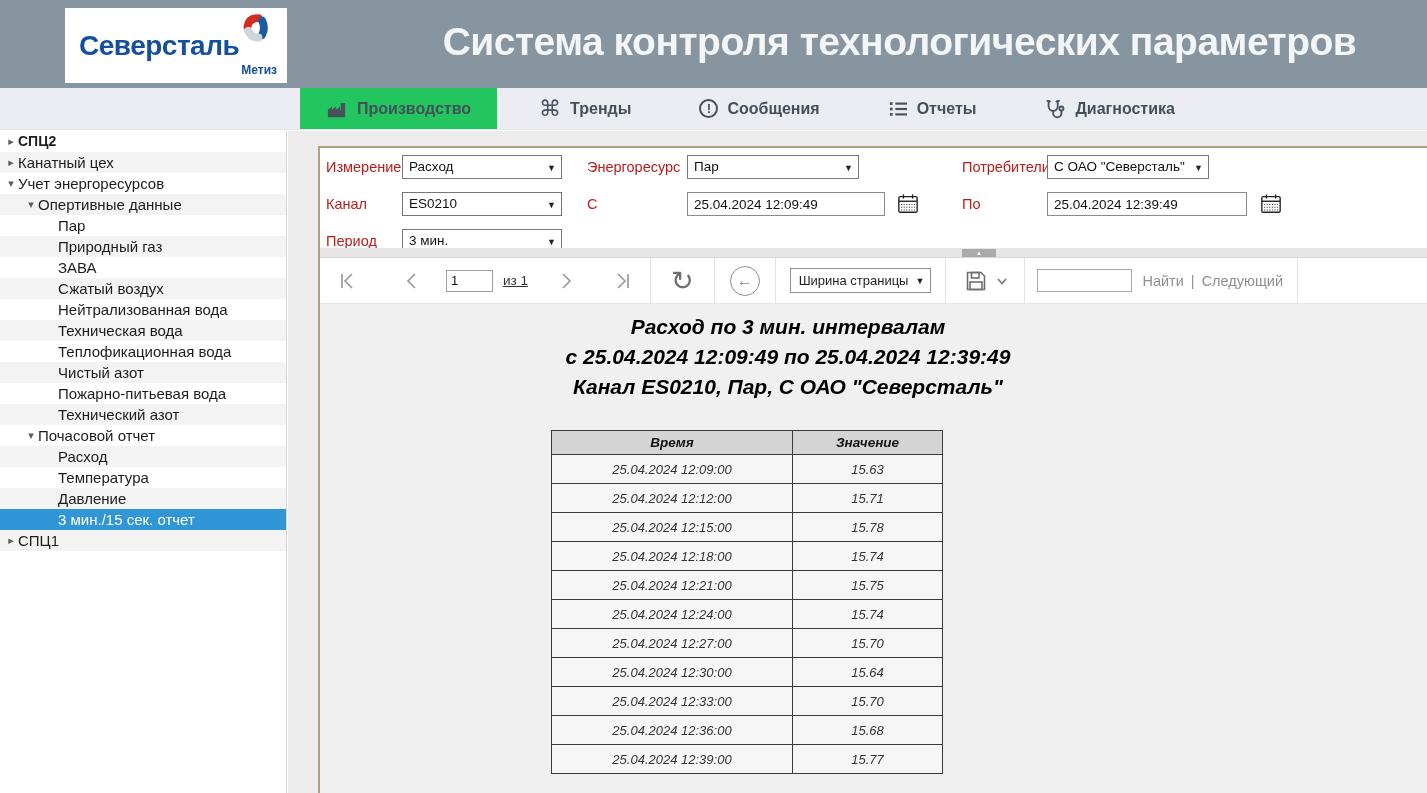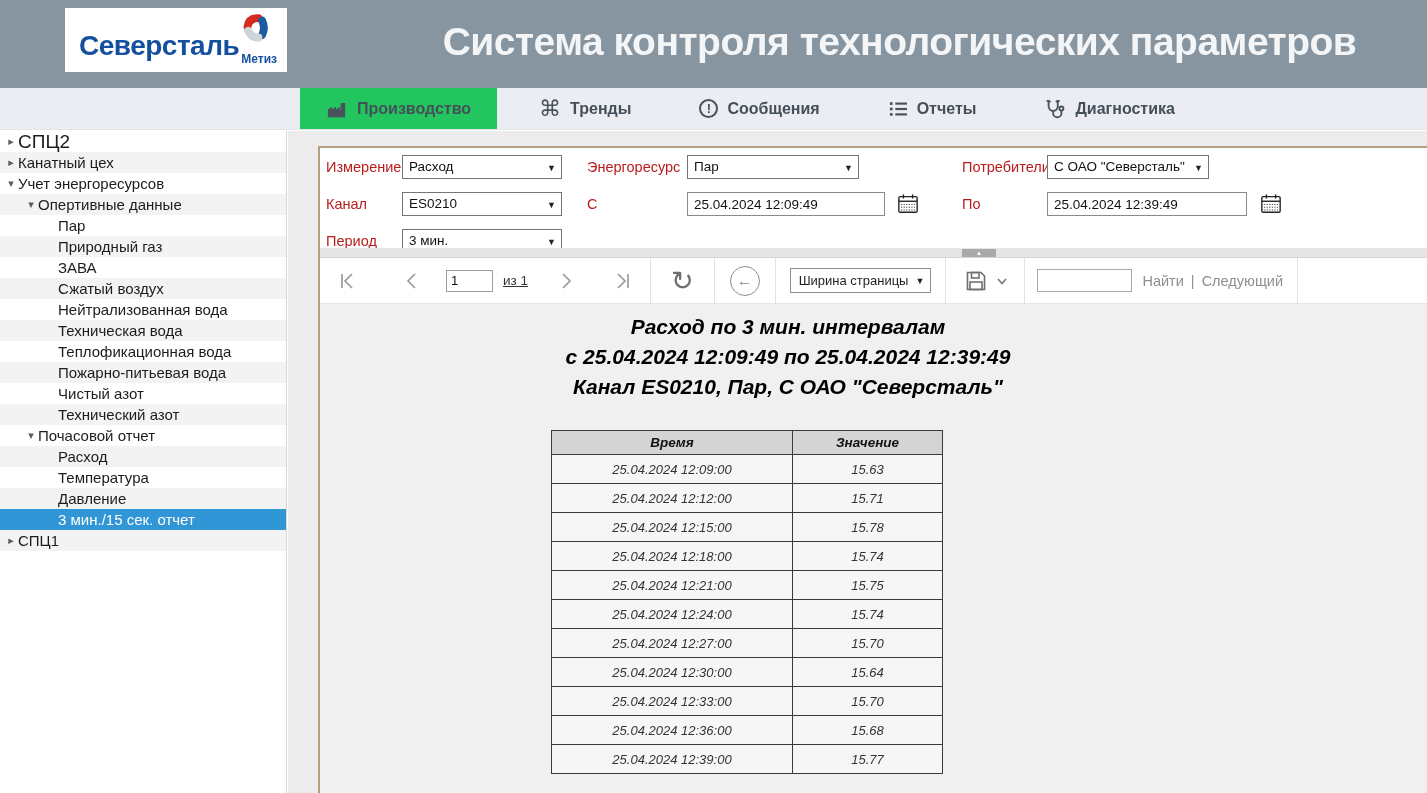--- a/index.html
+++ b/index.html
@@ -1,21 +1,21 @@
 <!DOCTYPE html>
 <html><head>
 <meta charset="utf-8">
 <style>
   * { margin:0; padding:0; box-sizing:border-box; }
   html,body { width:1427px; height:793px; overflow:hidden;
     font-family:"Liberation Sans","DejaVu Sans",sans-serif; background:#fff; }
 
   
   .banner { position:absolute; left:0; top:0; width:1427px; height:88px; background:#8795a1; }
-  .logo-box { position:absolute; left:65px; top:8px; width:222px; height:64px; background:#fff; }
+  .logo-box { position:absolute; left:65px; top:8px; width:222px; height:75px; background:#fff; }
   .logo-name { position:absolute; left:14px; top:22px; font-size:28px; font-weight:bold;
     color:#15509e; letter-spacing:-0.5px; }
   .logo-sub { position:absolute; right:10px; bottom:6px; font-size:12px; font-weight:bold; color:#15509e; }
   .logo-swirl { position:absolute; right:14px; top:4px; }
   .banner-title { position:absolute; left:380px; right:8px; top:20px; text-align:center;
     font-size:39px; font-weight:bold; color:#f3f5f7; letter-spacing:-0.5px; white-space:nowrap; }
 
   
   .tabbar { position:absolute; left:0; top:88px; width:1427px; height:42px; background:#ebedf3;
     border-bottom:1px solid #e2e4ea; display:flex; align-items:stretch; }
@@ -28,21 +28,21 @@
     display:flex; align-items:center; justify-content:center; font-size:13px; font-weight:bold; }
   .cmd-glyph { font-size:22px; font-weight:normal; line-height:20px; }
 
   
   .sidebar { position:absolute; left:0; top:131px; width:287px; bottom:0; background:#fff;
     border-right:1px solid #d6d6d6; overflow:hidden; }
   .tree-row { height:21px; line-height:21px; display:flex; align-items:center;
     font-size:15px; color:#1c1c1c; cursor:pointer; white-space:nowrap; }
   .tree-row:nth-child(even) { background:#f3f3f4; }
   .tree-row.selected { background:#3096d5; color:#fff; }
-  .tree-row.bold .tree-label { font-weight:normal; font-size:19px;text-align:center; }
+  .tree-row.bold .tree-label { font-weight:bold; font-size:14px;text-align:center; }
   .tree-arrow { width:14px; text-align:center; font-size:11px; color:#5c5c5c; flex:none; }
   .tree-row.selected .tree-arrow { color:#fff; }
   .lvl0 .tree-arrow { margin-left:4px; }
   .lvl1 .tree-arrow { margin-left:24px; }
   .lvl2 .tree-arrow { margin-left:44px; }
 
   
   .content { position:absolute; left:288px; top:131px; right:0; bottom:0; background:#ececec; }
   .report-frame { position:absolute; left:30px; top:15px; right:0; bottom:0;
     border-top:2px solid #b1a080; border-left:2px solid #b1a080;
@@ -201,25 +201,25 @@
     <div class="tree-row lvl2">
       <span class="tree-arrow"></span>
       <span class="tree-label">Техническая вода</span>
     </div>
     <div class="tree-row lvl2">
       <span class="tree-arrow"></span>
       <span class="tree-label">Теплофикационная вода</span>
     </div>
     <div class="tree-row lvl2">
       <span class="tree-arrow"></span>
+      <span class="tree-label">Чистый азот</span>
+    </div>
+    <div class="tree-row lvl2">
+      <span class="tree-arrow"></span>
       <span class="tree-label">Пожарно-питьевая вода</span>
-    </div>
-    <div class="tree-row lvl2">
-      <span class="tree-arrow"></span>
-      <span class="tree-label">Чистый азот</span>
     </div>
     <div class="tree-row lvl2">
       <span class="tree-arrow"></span>
       <span class="tree-label">Технический азот</span>
     </div>
     <div class="tree-row lvl1">
       <span class="tree-arrow">▾</span>
       <span class="tree-label">Почасовой отчет</span>
     </div>
     <div class="tree-row lvl2">

